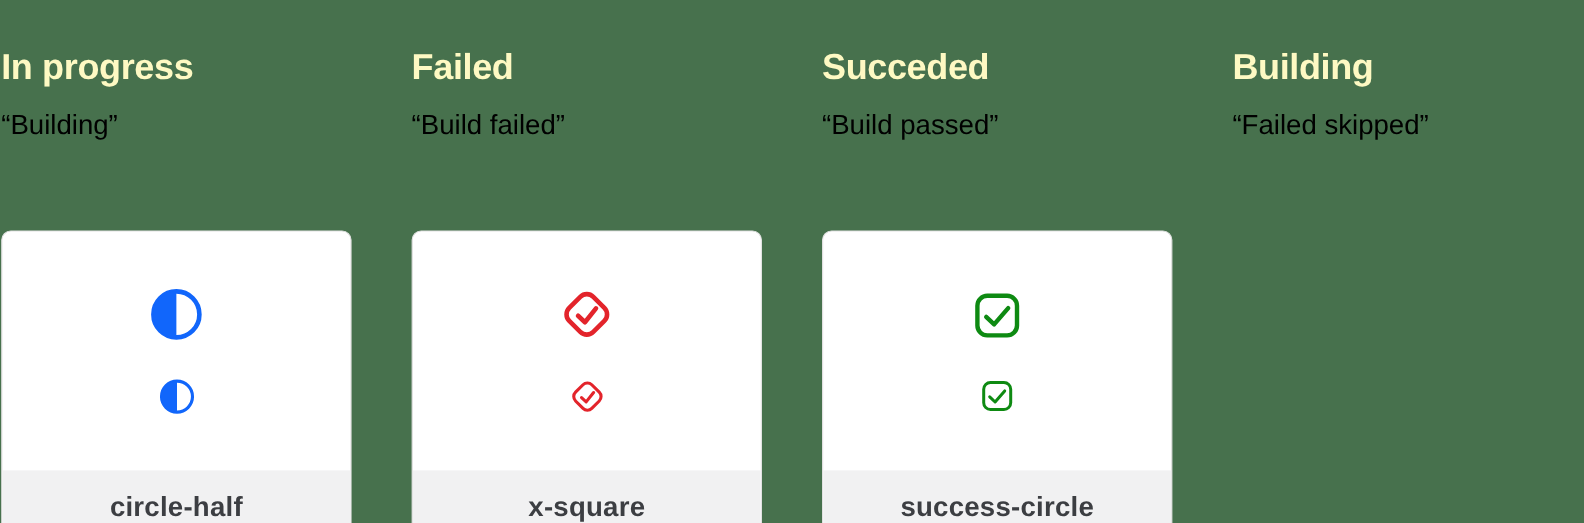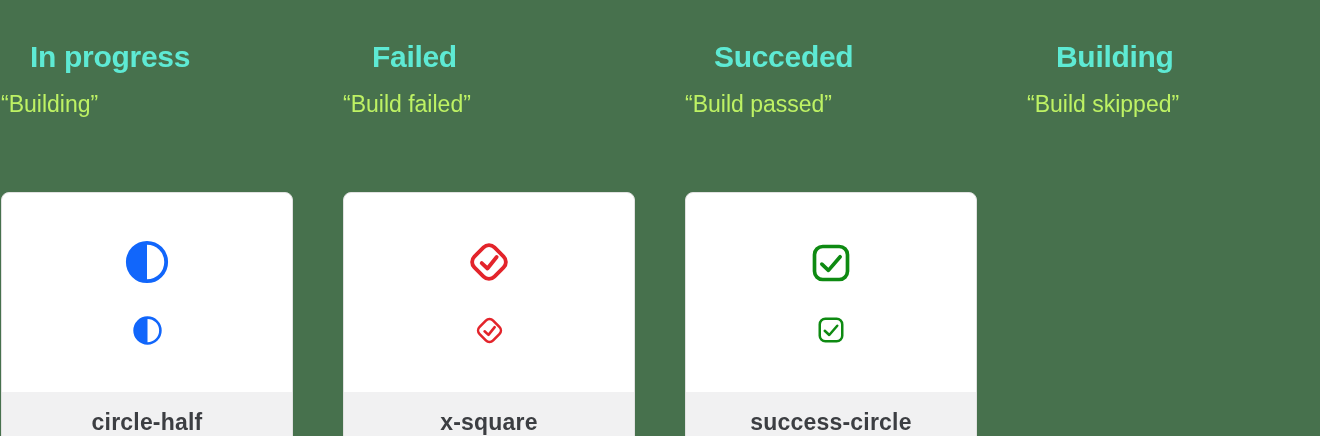--- a/index.html
+++ b/index.html
@@ -16,29 +16,28 @@
     gap:50px;
     padding-left:1px;
   }
   .column { width:292px; flex:0 0 292px; }
   .col-title {
     margin-top:40px;
     font-size:30px;
     line-height:34px;
     font-weight:700;
     letter-spacing:-0.3px;
-    color:#5eead4;
-    padding-left:29px;
+    color:#fef9c3;
   }
   .col-subtitle {
     margin-top:16px;
     font-size:23px;
     line-height:28px;
     font-weight:400;
-    color:#bef264;
+    color:#000000;
   }
   .card {
     margin-top:74px;
     height:262px;
     background:#ffffff;
     border:1px solid #e1e1e1;
     border-radius:8px;
     overflow:hidden;
     display:flex;
     flex-direction:column;
@@ -134,16 +133,16 @@
         </svg>
       </div>
       <div class="card-footer">
         <span class="card-label">success-circle</span>
       </div>
     </div>
   </div>
 
   <div class="column">
     <div class="col-title">Building</div>
-    <div class="col-subtitle">“Build skipped”</div>
+    <div class="col-subtitle">“Failed skipped”</div>
   </div>
 
 </div>
 
 </body></html>

